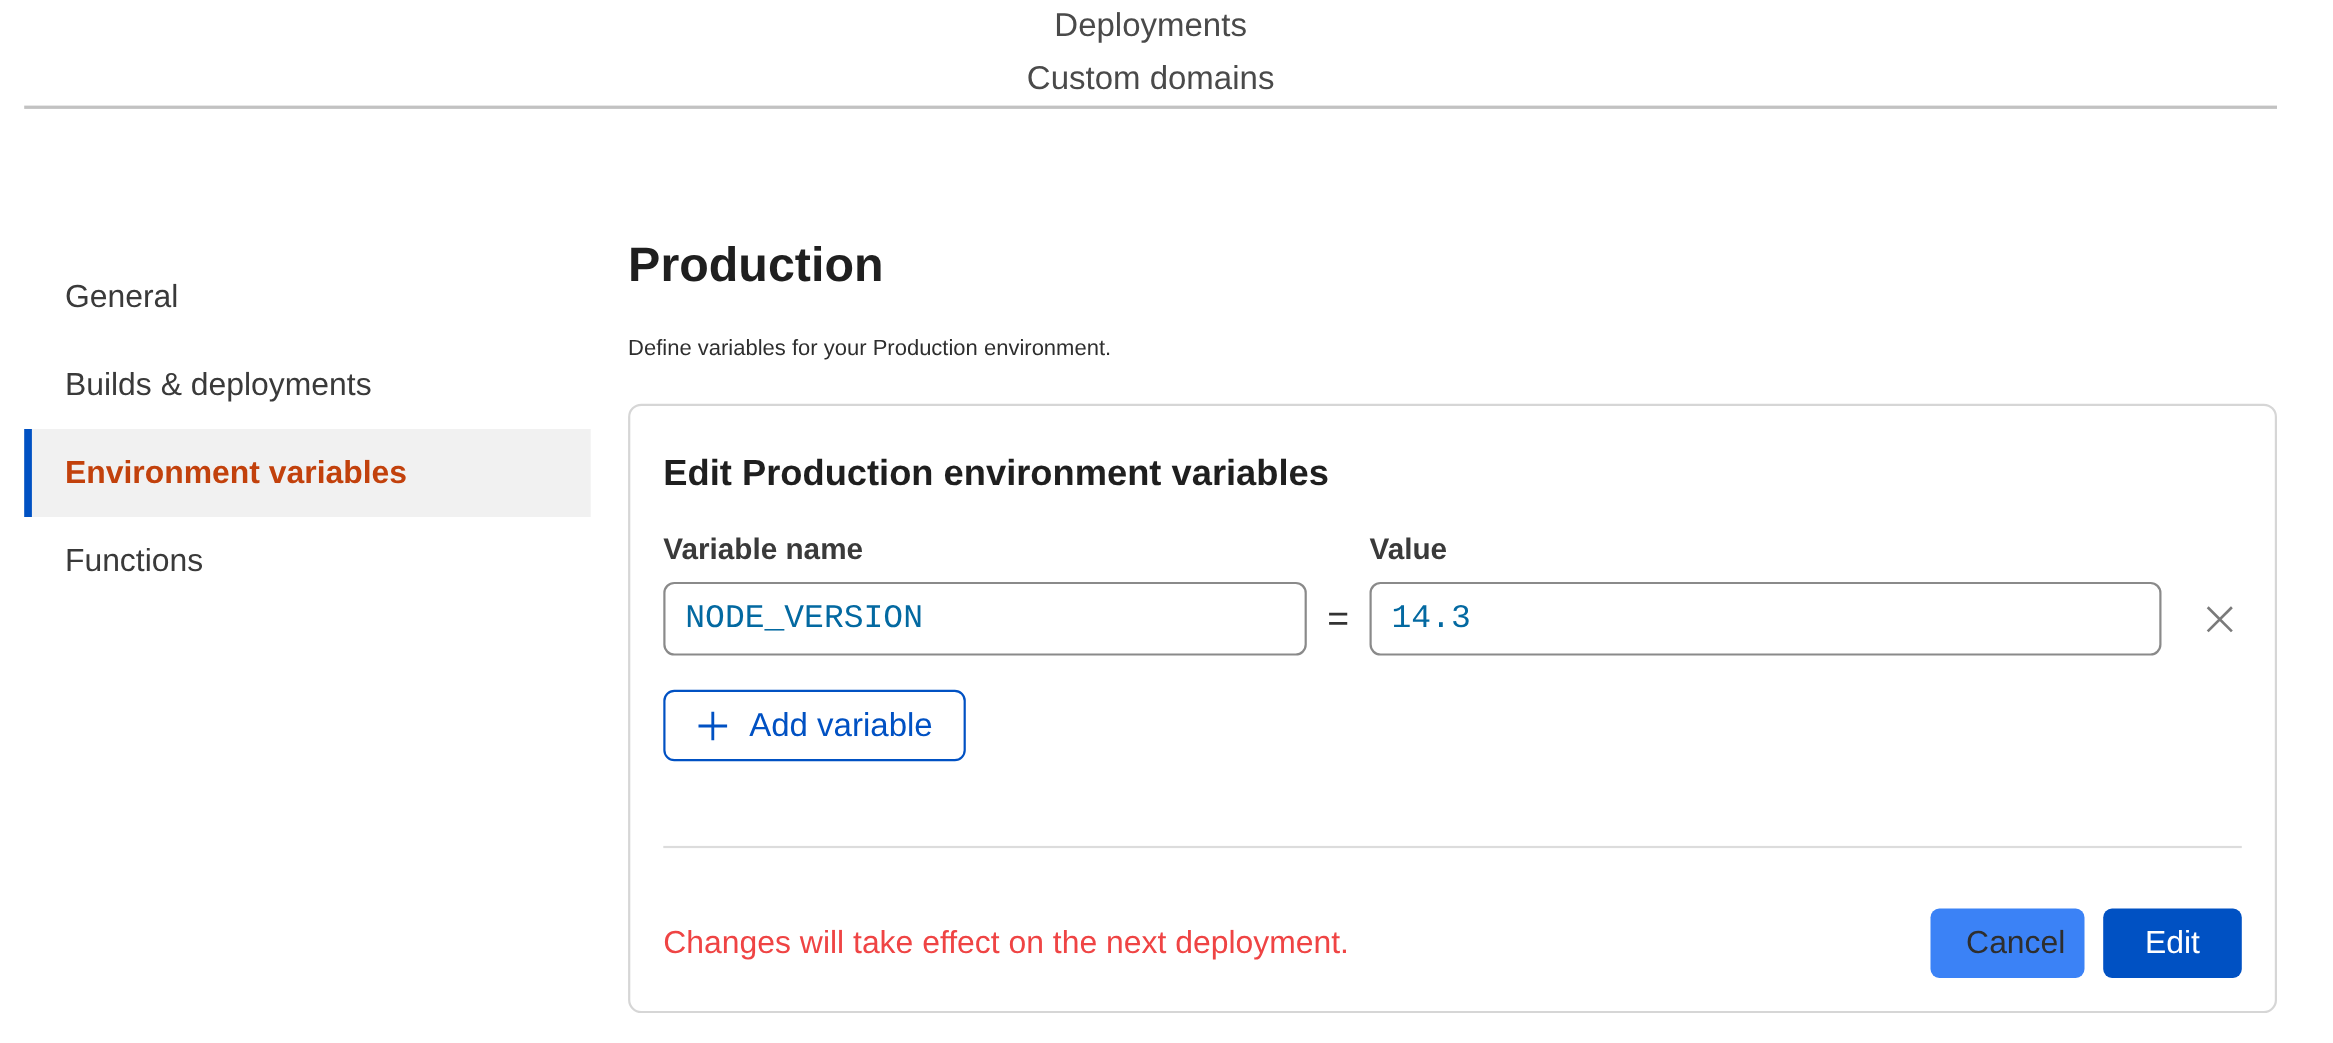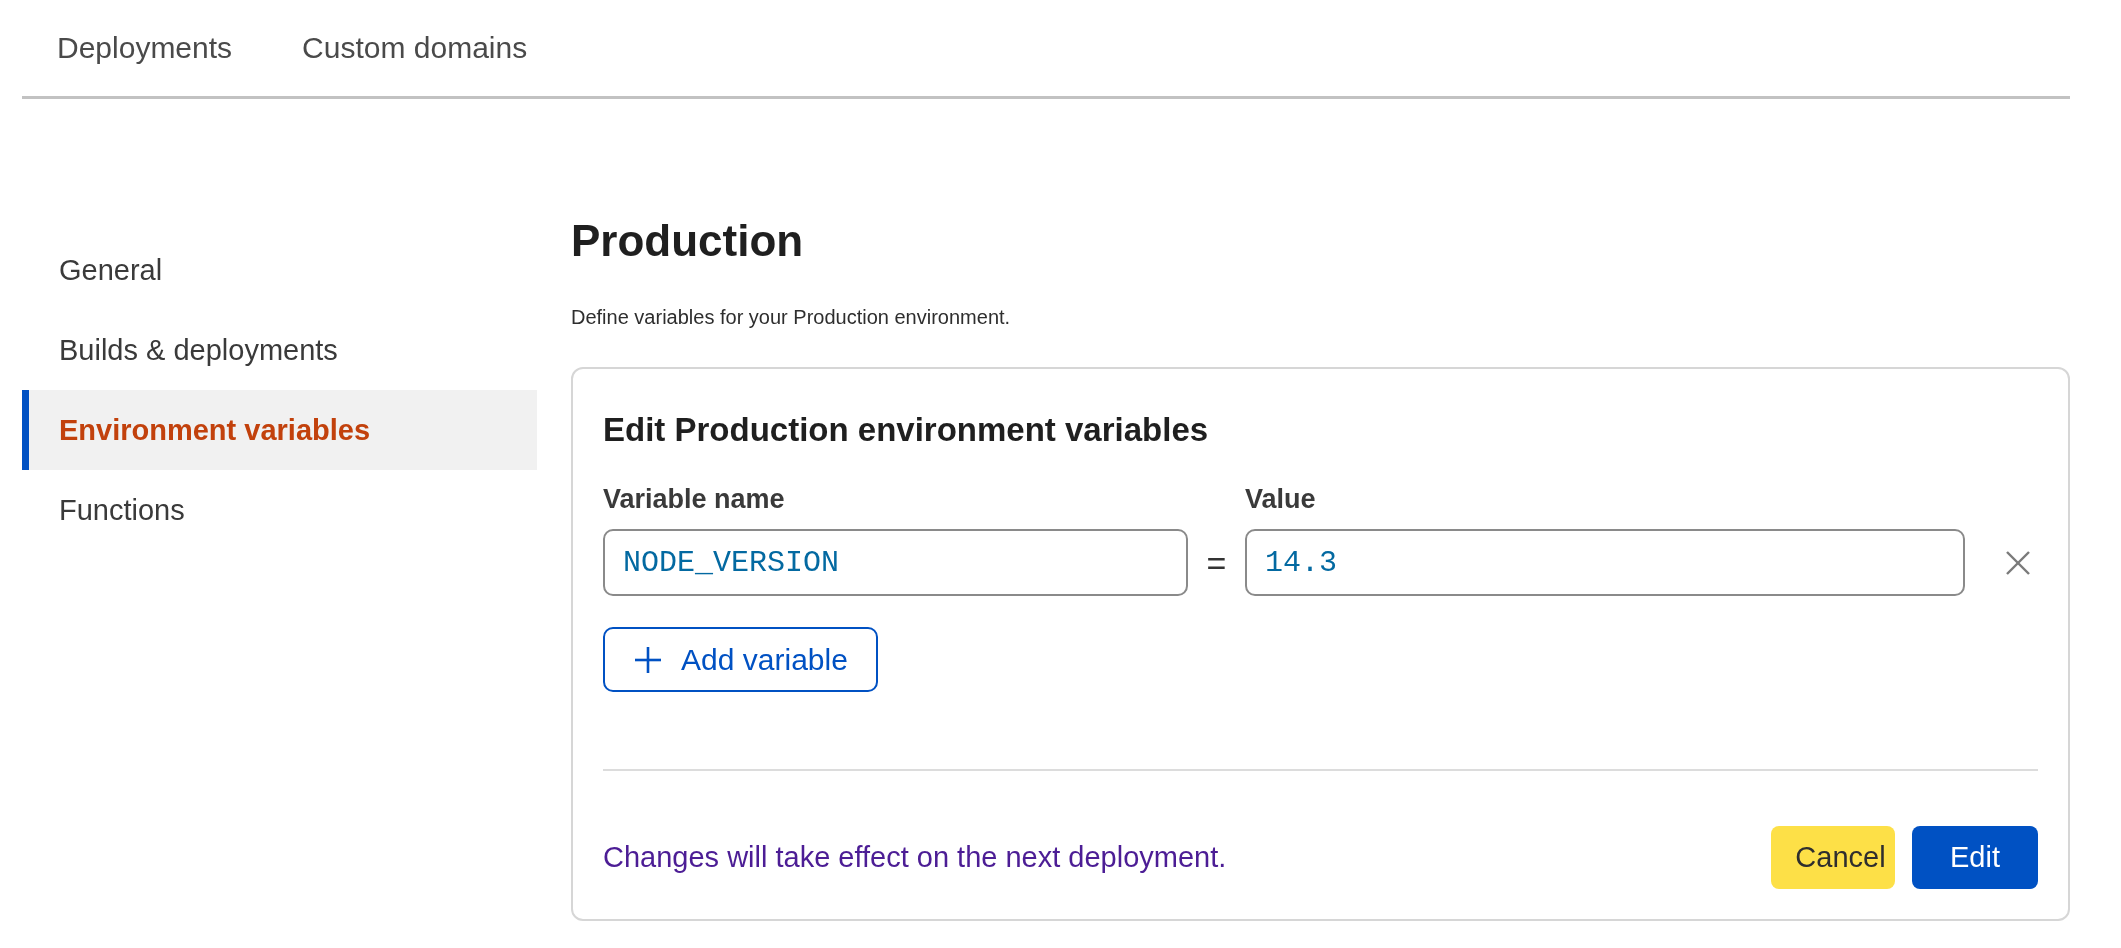--- a/index.html
+++ b/index.html
@@ -1,21 +1,21 @@
 <!DOCTYPE html>
 <html><head>
 <meta charset="utf-8">
 <style>
   * { margin:0; padding:0; box-sizing:border-box; }
   html,body { width:2121px; height:948px; background:#ffffff;
     font-family:"Liberation Sans", sans-serif; color:#313131; overflow:hidden; }
 
   
   .tabbar { position:relative; margin:0 51px 0 22px; height:99px;
-    border-bottom:3px solid #c2c2c2; display:flex; align-items:center; }
+    border-bottom:3px solid #c2c2c2; display:flex; align-items:center;flex-direction:column; }
   .tab { position:relative; height:99px; display:flex; align-items:center;
     padding:0 35px; font-size:30px; color:#4a4a4a; cursor:pointer; white-space:nowrap; }
   .tab.active { color:#1f1f1f; font-weight:600; }
   .tab.active::after { content:""; position:absolute; left:0; right:0; bottom:-3px;
     height:6px; background:#0051c3; }
 
   
   .content { display:flex; align-items:flex-start; }
 
   .sidebar { width:515px; margin-left:22px; padding-top:131px; flex:none; }
@@ -51,26 +51,26 @@
     align-items:center; justify-content:center; }
 
   .add-btn { margin-top:31px; width:275px; height:65px; background:#fff;
     border:2px solid #0051c3; border-radius:10px; color:#0051c3; font-size:30px;
     font-family:"Liberation Sans", sans-serif; display:inline-flex;
     align-items:center; justify-content:center; gap:18px; cursor:pointer; }
 
   .card hr { border:none; border-top:2px solid #dcdcdc; margin-top:77px; }
 
   .card-footer { margin-top:55px; display:flex; align-items:center; }
-  .note { font-size:29px; color:#4c1d95; line-height:1; }
+  .note { font-size:29px; color:#ef4444; line-height:1; }
   .footer-actions { margin-left:auto; display:flex; gap:17px; }
   .btn { height:63px; border:none; border-radius:8px; font-size:29px;
     font-family:"Liberation Sans", sans-serif; cursor:pointer;
     display:inline-flex; align-items:center; justify-content:center; }
-  .btn-cancel { width:124px; background:#fde047; color:#2e2e2e;padding-left:15px; }
+  .btn-cancel { width:140px; background:#3b82f6; color:#2e2e2e;padding-left:15px; }
   .btn-save  { width:126px; background:#0051c3; color:#ffffff; }
 </style>
 </head>
 <body>
 
 <nav class="tabbar">
   <div class="tab">Deployments</div>
   <div class="tab">Custom domains</div>
 </nav>
 

